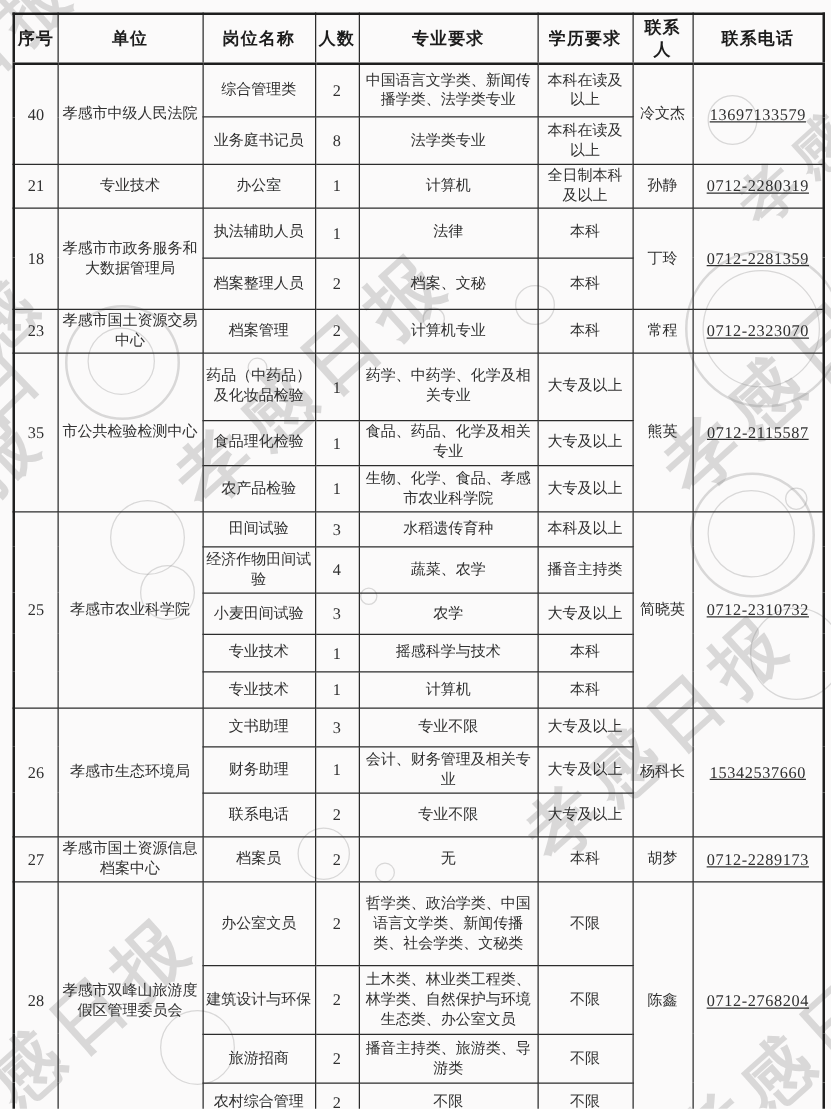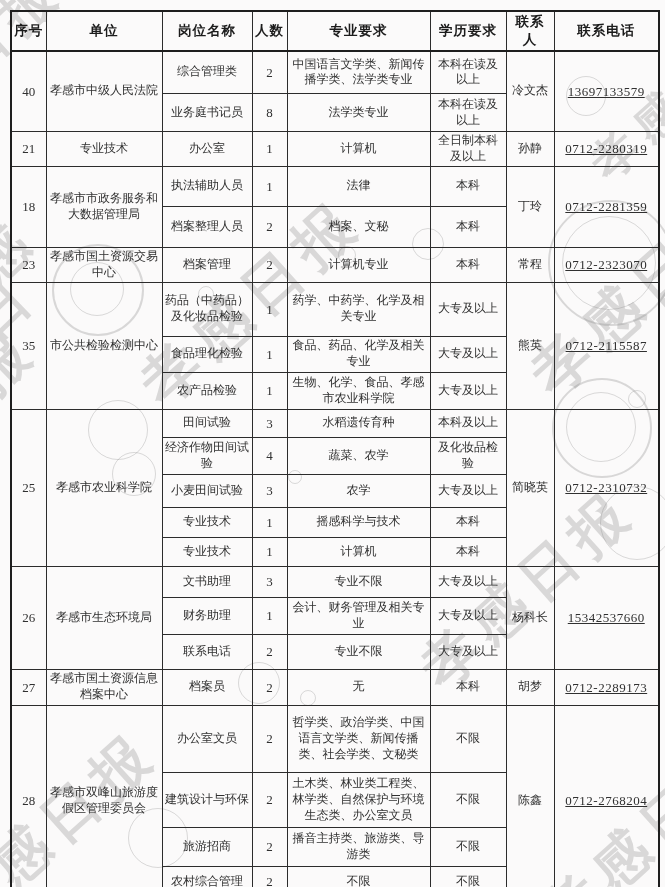--- a/index.html
+++ b/index.html
@@ -183,21 +183,21 @@
         <td class="count-cell">3</td>
         <td class="major-cell">水稻遗传育种</td>
         <td class="education-cell">本科及以上</td>
         <td class="contact-cell" rowspan="5">简晓英</td>
         <td class="phone-cell" rowspan="5">0712-2310732</td>
       </tr>
       <tr style="height: 37px;">
         <td class="position-cell">经济作物田间试验</td>
         <td class="count-cell">4</td>
         <td class="major-cell">蔬菜、农学</td>
-        <td class="education-cell">及化妆品检验</td>
+        <td class="education-cell">播音主持类</td>
       </tr>
       <tr style="height: 33px;">
         <td class="position-cell">小麦田间试验</td>
         <td class="count-cell">3</td>
         <td class="major-cell">农学</td>
         <td class="education-cell">大专及以上</td>
       </tr>
       <tr style="height: 30px;">
         <td class="position-cell">专业技术</td>
         <td class="count-cell">1</td>

